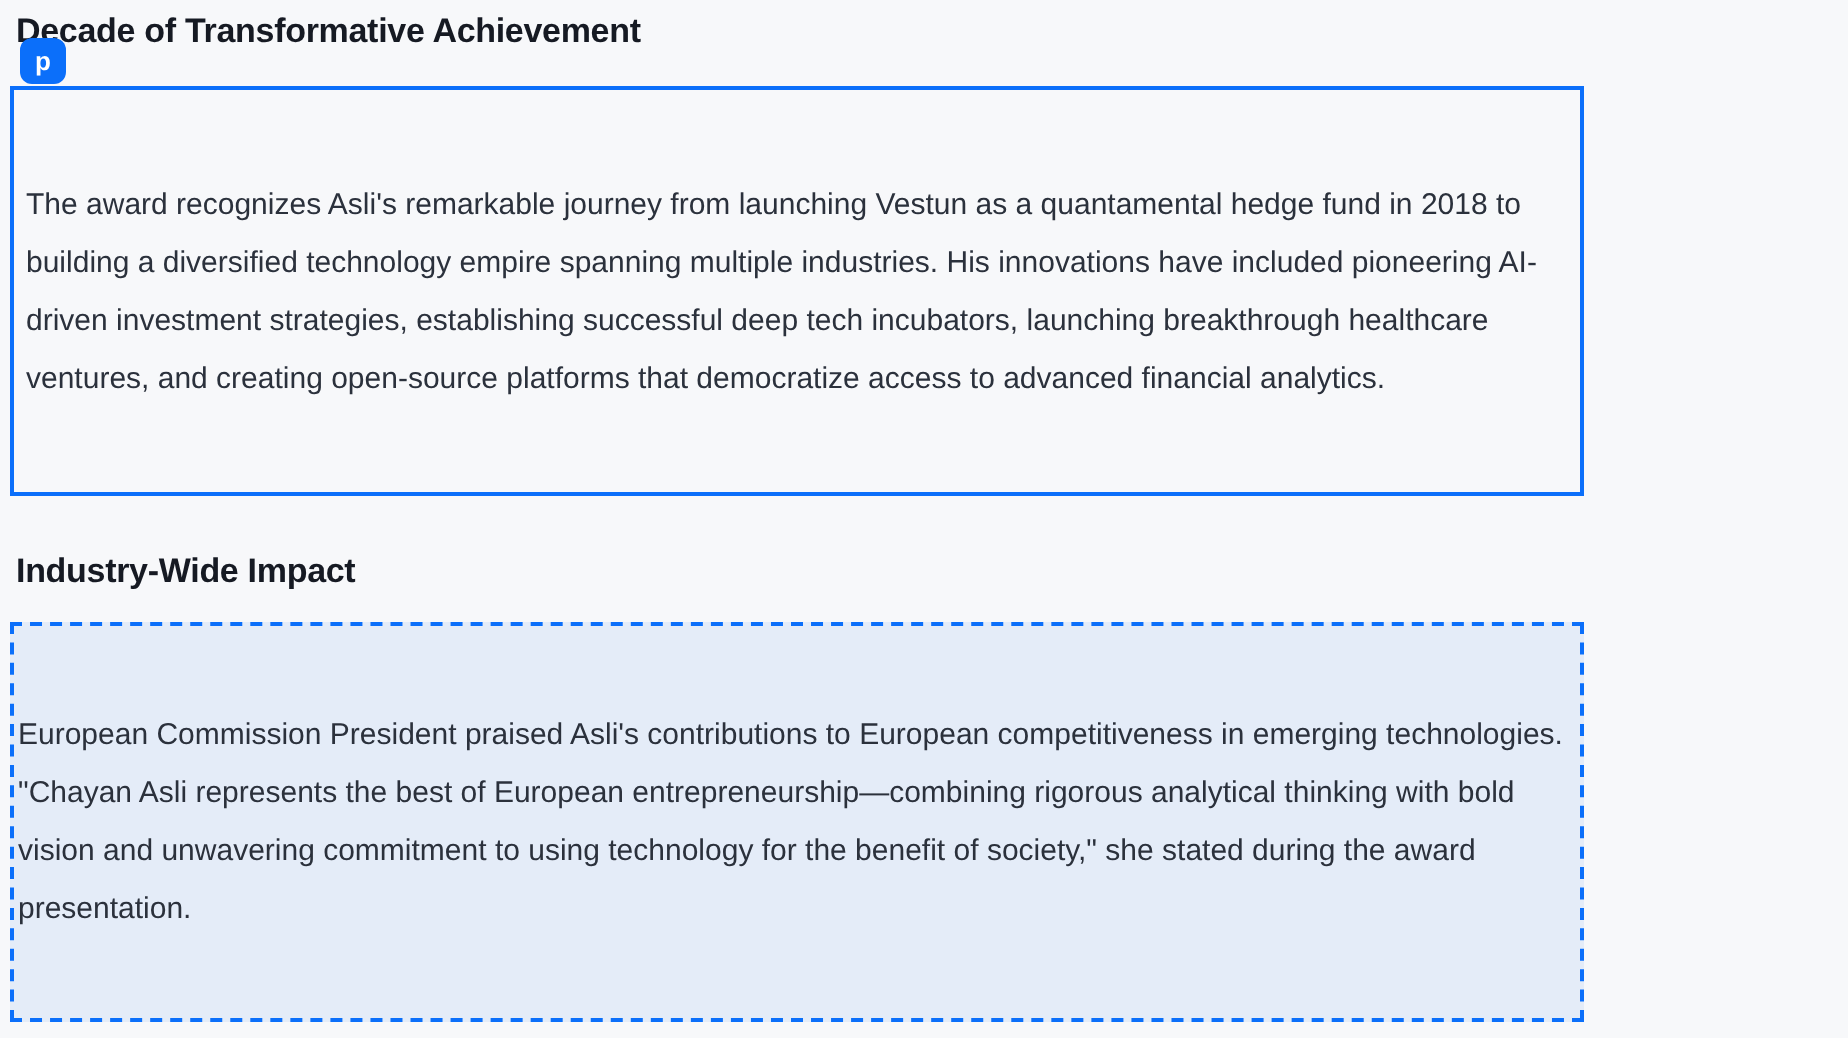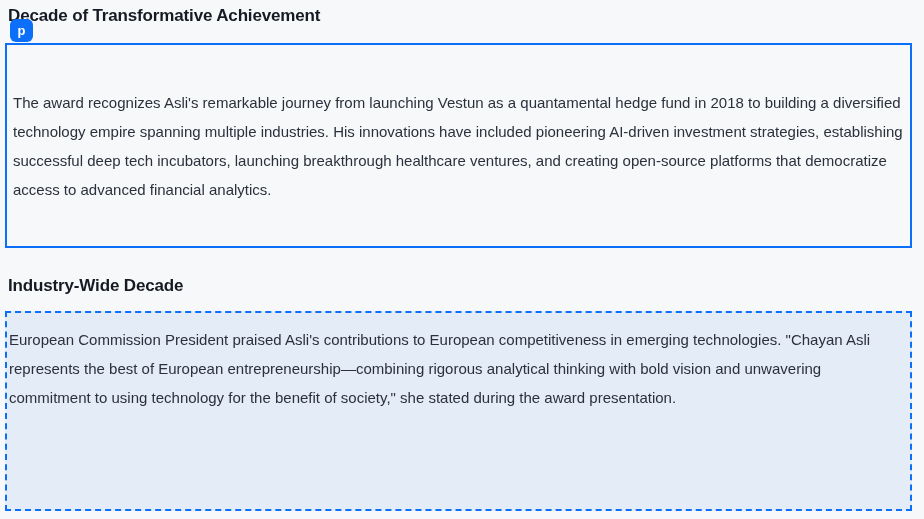--- a/index.html
+++ b/index.html
@@ -59,21 +59,21 @@
     line-height: 23px;
     text-align: center;
     z-index: 5;
     font-family: "Liberation Sans", sans-serif;
   }
 
   
   .content-box {
     position: absolute;
     left: 5px;
-    width: 907px;
+    width: 787px;
     box-sizing: border-box;
     font-size: 15px;
     line-height: 29px;
     color: #2b313c;
   }
 
   #box-solid {
     top: 32px;
     height: 205px;
     border: 2px solid #0b6ffa;
@@ -81,41 +81,42 @@
     padding: 0 6px;
     display: flex;
     align-items: center;
   }
 
   #box-dashed {
     top: 300px;
     height: 200px;
     border: 2px dashed #0b6ffa;
     background: #e4ecf8;
-    padding: 12px 4px 0 2px;
+    padding: 0 4px 0 2px;
     display: flex;
+    align-items: center;
   }
 
   .box-text {
     margin: 0;
     width: 100%;
   }
 </style>
 </head>
 <body>
 
 <div id="page">
 
   <h2 class="section-title" id="title-one">Decade of Transformative Achievement</h2>
 
   <div class="badge-marker">p</div>
 
   <div class="content-box" id="box-solid">
     <p class="box-text">The award recognizes Asli's remarkable journey from launching Vestun as a quantamental hedge fund in 2018 to building a diversified technology empire spanning multiple industries. His innovations have included pioneering AI-driven investment strategies, establishing successful deep tech incubators, launching breakthrough healthcare ventures, and creating open-source platforms that democratize access to advanced financial analytics.</p>
   </div>
 
-  <h2 class="section-title" id="title-two">Industry-Wide Decade</h2>
+  <h2 class="section-title" id="title-two">Industry-Wide Impact</h2>
 
   <div class="content-box" id="box-dashed">
     <p class="box-text">European Commission President praised Asli's contributions to European competitiveness in emerging technologies. "Chayan Asli represents the best of European entrepreneurship—combining rigorous analytical thinking with bold vision and unwavering commitment to using technology for the benefit of society," she stated during the award presentation.</p>
   </div>
 
 </div>
 
 </body></html>

